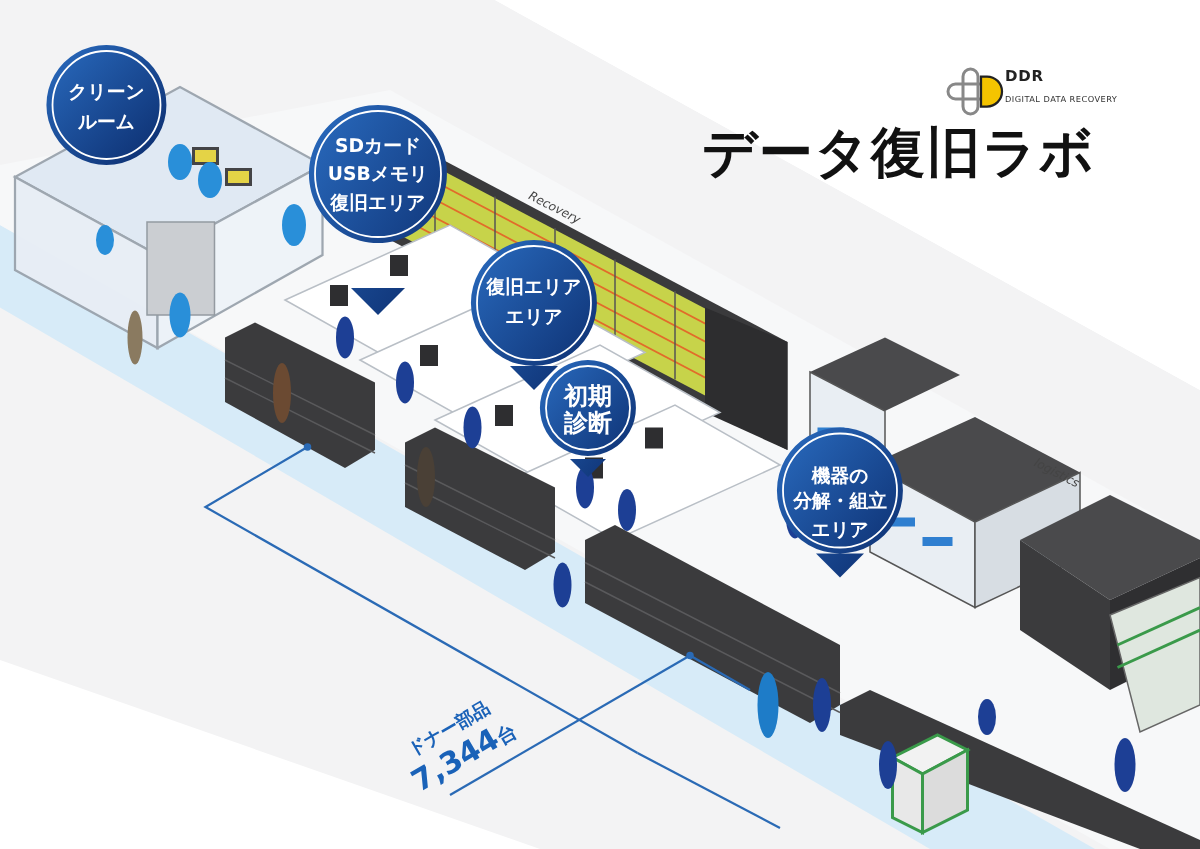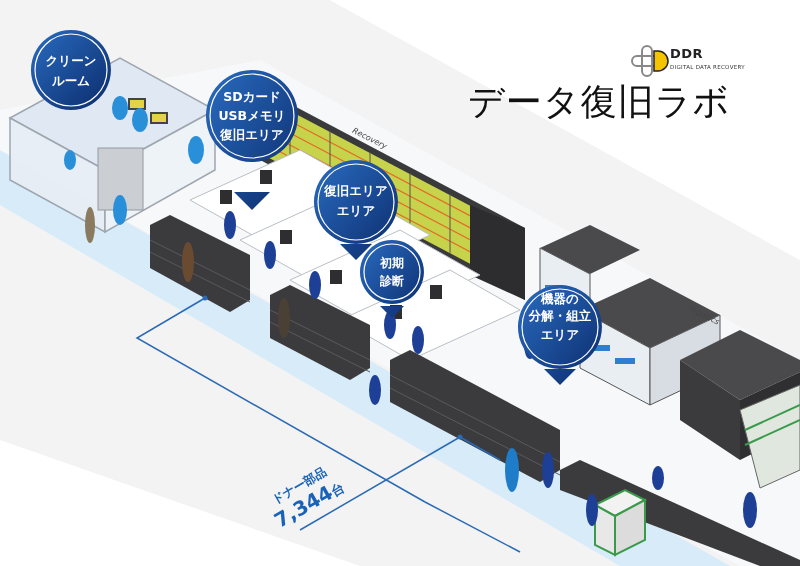--- a/index.html
+++ b/index.html
@@ -1,25 +1,25 @@
 <!DOCTYPE html>
 <html><head>
 <meta charset="utf-8">
 <style>
   html,body{margin:0;padding:0;}
   body{width:800px;height:566px;overflow:hidden;position:relative;background:#ffffff;font-family:"DejaVu Sans",sans-serif;}
   .stage{position:absolute;left:0;top:0;width:800px;height:566px;}
   .stage svg{position:absolute;left:0;top:0;}
-  .title{position:absolute;left:468px;top:78px;font-size:36px;font-weight:normal;color:#111;letter-spacing:1px;white-space:nowrap;font-family:"DejaVu Sans",sans-serif;}
+  .title{position:absolute;left:468px;top:78px;font-size:36px;font-weight:bold;color:#111;letter-spacing:1px;white-space:nowrap;font-family:"DejaVu Sans",sans-serif;}
   .logo{position:absolute;left:630px;top:44px;width:140px;height:36px;}
-  .logo .brand{position:absolute;left:40px;top:2px;font-size:13px;font-weight:bold;color:#222;letter-spacing:0.5px;}
+  .logo .brand{position:absolute;left:40px;top:2px;font-size:10px;font-weight:bold;color:#222;letter-spacing:0.5px;}
   .logo .sub{position:absolute;left:40px;top:20px;font-size:5.5px;color:#333;letter-spacing:0.3px;white-space:nowrap;}
   .pin{position:absolute;width:86px;height:100px;}
   .pin .pin-text{position:absolute;left:0;width:86px;text-align:center;color:#fff;font-weight:bold;font-size:12.5px;line-height:18px;font-family:"DejaVu Sans",sans-serif;}
-  .pin.small .pin-text{font-size:12px;line-height:17px;}
+  .pin.small .pin-text{font-size:16px;line-height:17px;}
   .tag{position:absolute;font-size:8px;color:#444;font-style:italic;transform:rotate(27deg);transform-origin:left top;white-space:nowrap;}
   .donor{position:absolute;left:262px;top:498px;transform:rotate(-30deg);transform-origin:left top;color:#1a62b8;font-weight:bold;white-space:nowrap;}
   .donor .d-label{font-size:12px;display:block;margin-left:8px;}
   .donor .d-count{font-size:20px;display:block;line-height:22px;}
   .donor .d-unit{font-size:13px;}
 </style>
 </head>
 <body>
 
 <div class="stage">
@@ -218,21 +218,21 @@
     <span class="pin-text" style="top:38px;">復旧エリア</span>
   </div>
   <div class="pin" style="left:313px;top:182px;">
     <span class="pin-text" style="top:0px;">復旧エリア</span>
     <span class="pin-text" style="top:20px;">エリア</span>
   </div>
   <div class="pin small" style="left:349px;top:255px;">
     <span class="pin-text" style="top:0px;">初期</span>
     <span class="pin-text" style="top:18px;">診断</span>
   </div>
-  <div class="pin" style="left:517px;top:290px;">
+  <div class="pin" style="left:517px;top:308px;">
     <span class="pin-text" style="top:0px;">機器の</span>
     <span class="pin-text" style="top:18px;font-family:Liberation Mono, monospace;">分解・組立</span>
     <span class="pin-text" style="top:36px;">エリア</span>
   </div>
 
   <div class="tag" style="left:355px;top:126px;">Recovery</div>
   <div class="tag" style="left:692px;top:304px;">logistics</div>
 
   <div class="donor">
     <span class="d-label">ドナー部品</span>

